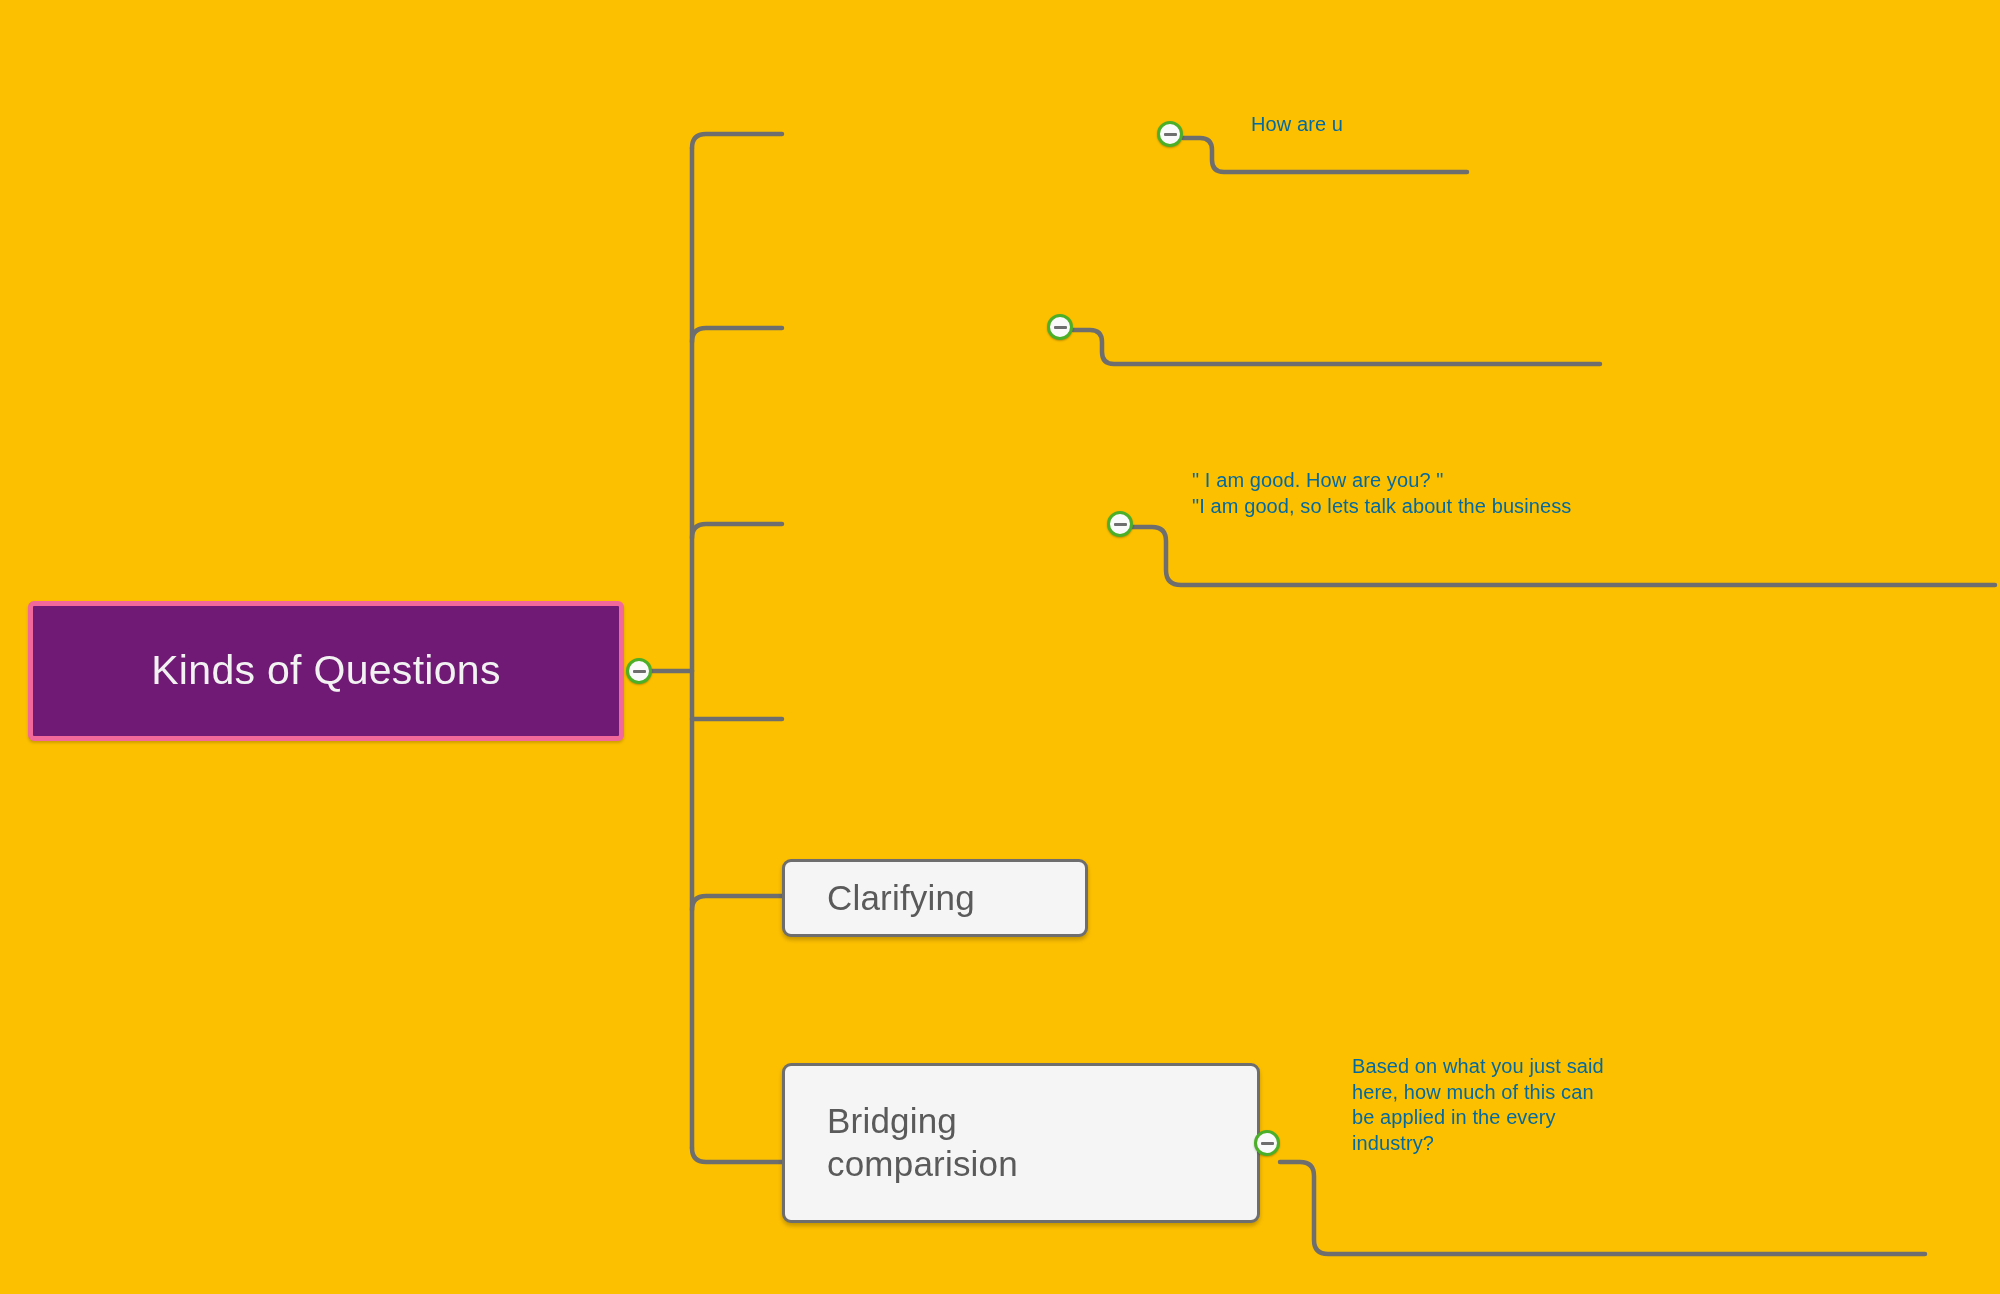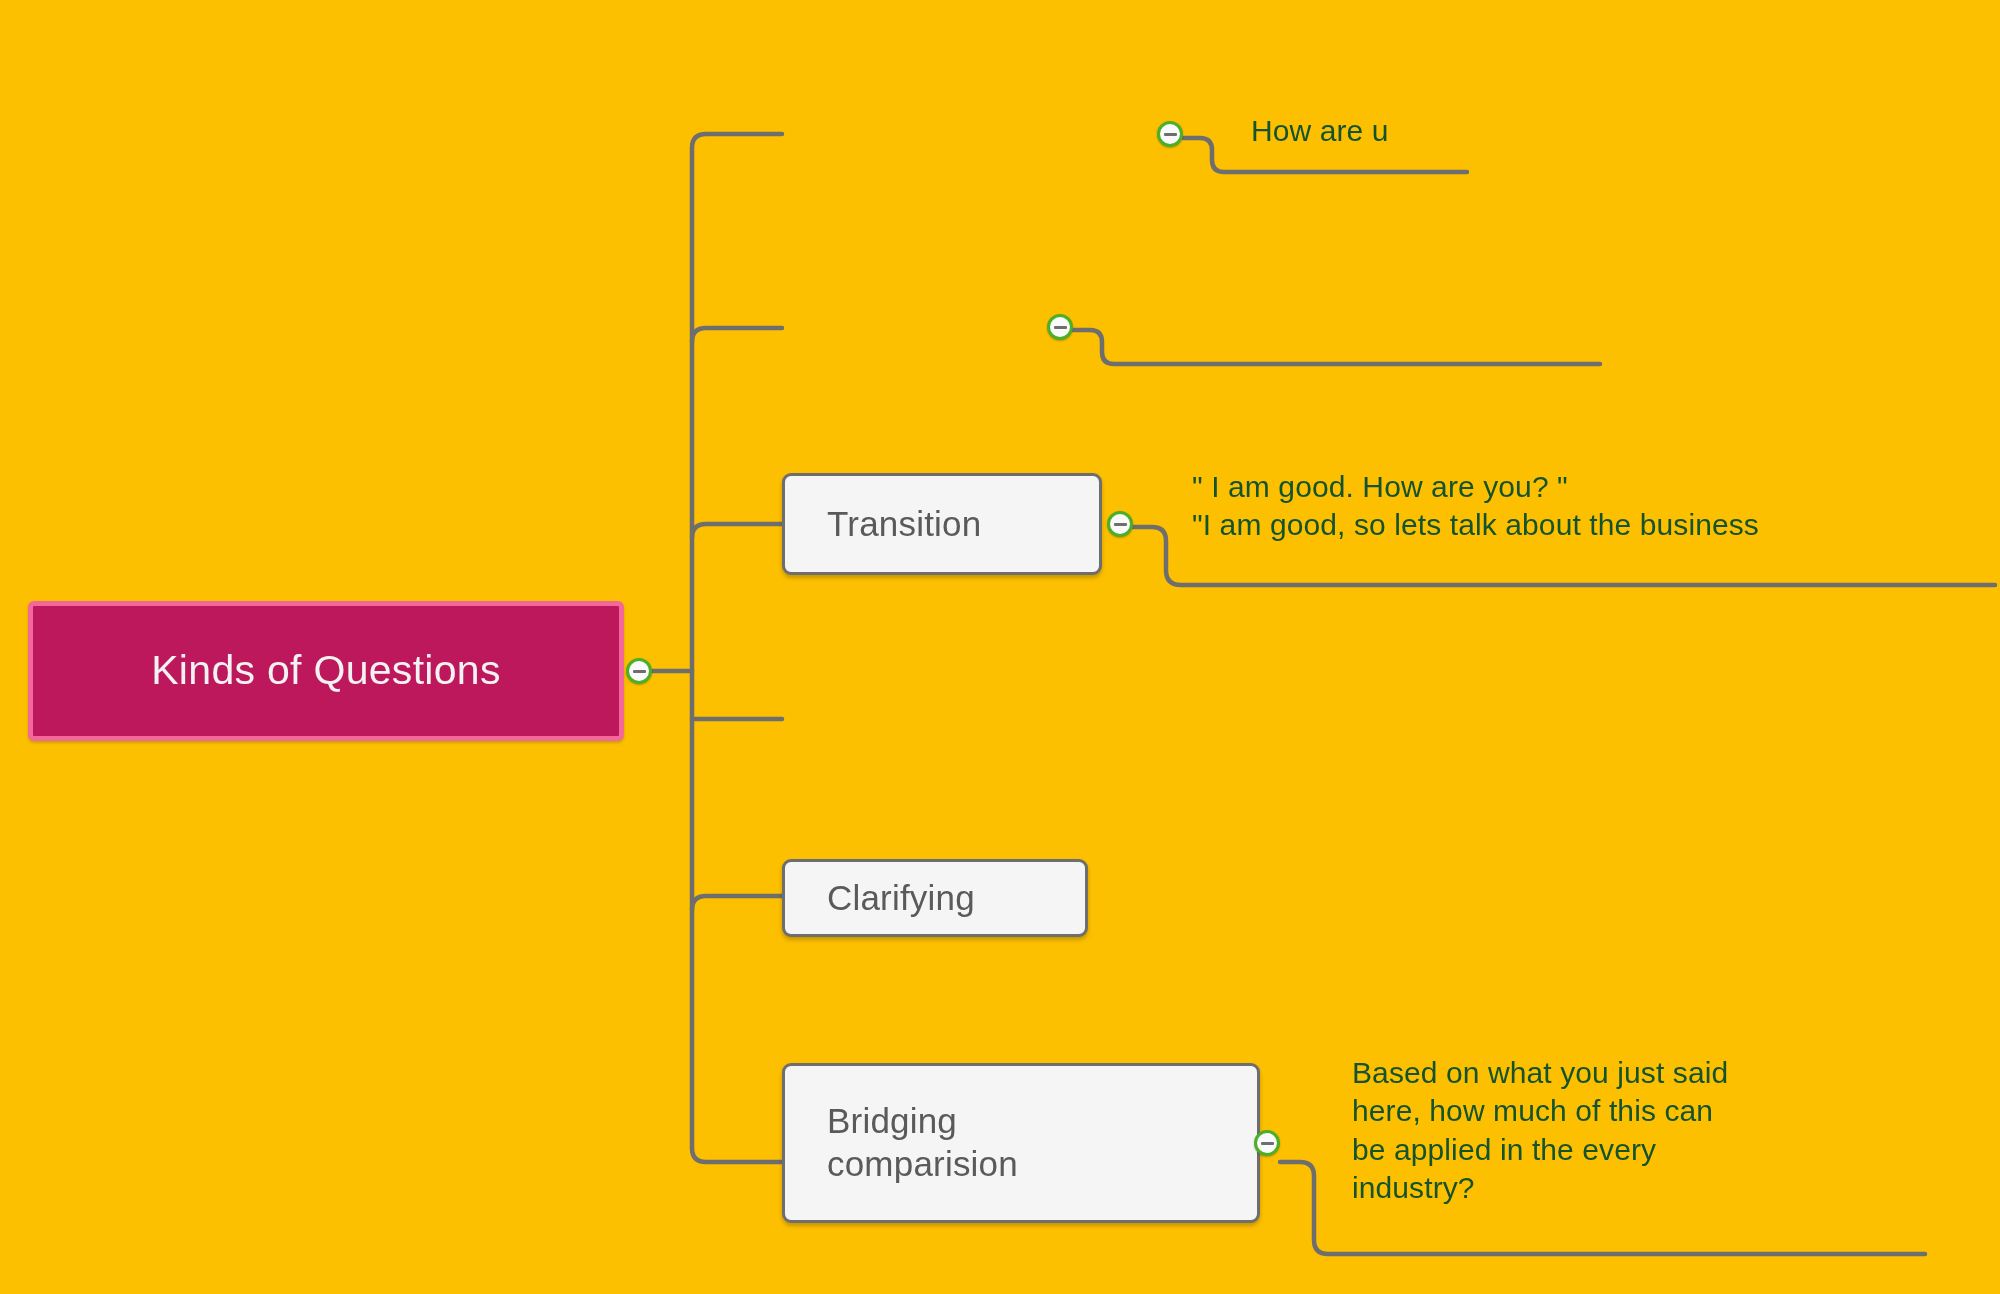--- a/index.html
+++ b/index.html
@@ -20,21 +20,21 @@
     left: 0; top: 0;
     width: 2000px;
     height: 1294px;
     pointer-events: none;
   }
 
   
   .root-node {
     position: absolute;
     box-sizing: border-box;
-    background: #be185d;
+    background: #701a75;
     border: 5px solid #F2689A;
     border-radius: 6px;
     display: flex;
     align-items: center;
     justify-content: center;
     color: #F2F2F2;
     letter-spacing: 0.3px;
     box-shadow: 0 2px 3px rgba(0,0,0,0.18);
   }
   .root-node .root-label {
@@ -64,22 +64,22 @@
     white-space: pre-line;
     letter-spacing: 0.2px;
   }
 
   
   .leaf-node {
     position: absolute;
     box-sizing: border-box;
   }
   .leaf-node .leaf-label {
-    font-size: 30px;
-    color: #14532d;
+    font-size: 20px;
+    color: #0369a1;
     line-height: 1.28;
     white-space: pre-line;
     letter-spacing: 0.1px;
   }
 
   
   .toggle {
     position: absolute;
     width: 26px;
     height: 26px;
@@ -148,23 +148,20 @@
     <span class="minus"></span>
   </div>
   <div class="leaf-node" style="left:1251px; top:112px; width:420px;">
     <span class="leaf-label">How are u</span>
   </div>
 
   <div class="toggle" style="left:1047px; top:314px;">
     <span class="minus"></span>
   </div>
 
-  <div class="topic-node" style="left:782px; top:473px; width:320px; height:102px;">
-    <span class="topic-label">Transition</span>
-  </div>
   <div class="toggle" style="left:1107px; top:511px;">
     <span class="minus"></span>
   </div>
   <div class="leaf-node" style="left:1192px; top:468px; width:810px;">
     <span class="leaf-label">" I am good. How are you? "
 "I am good, so lets talk about the business</span>
   </div>
 
 
   <div class="topic-node" style="left:782px; top:859px; width:306px; height:78px;">

